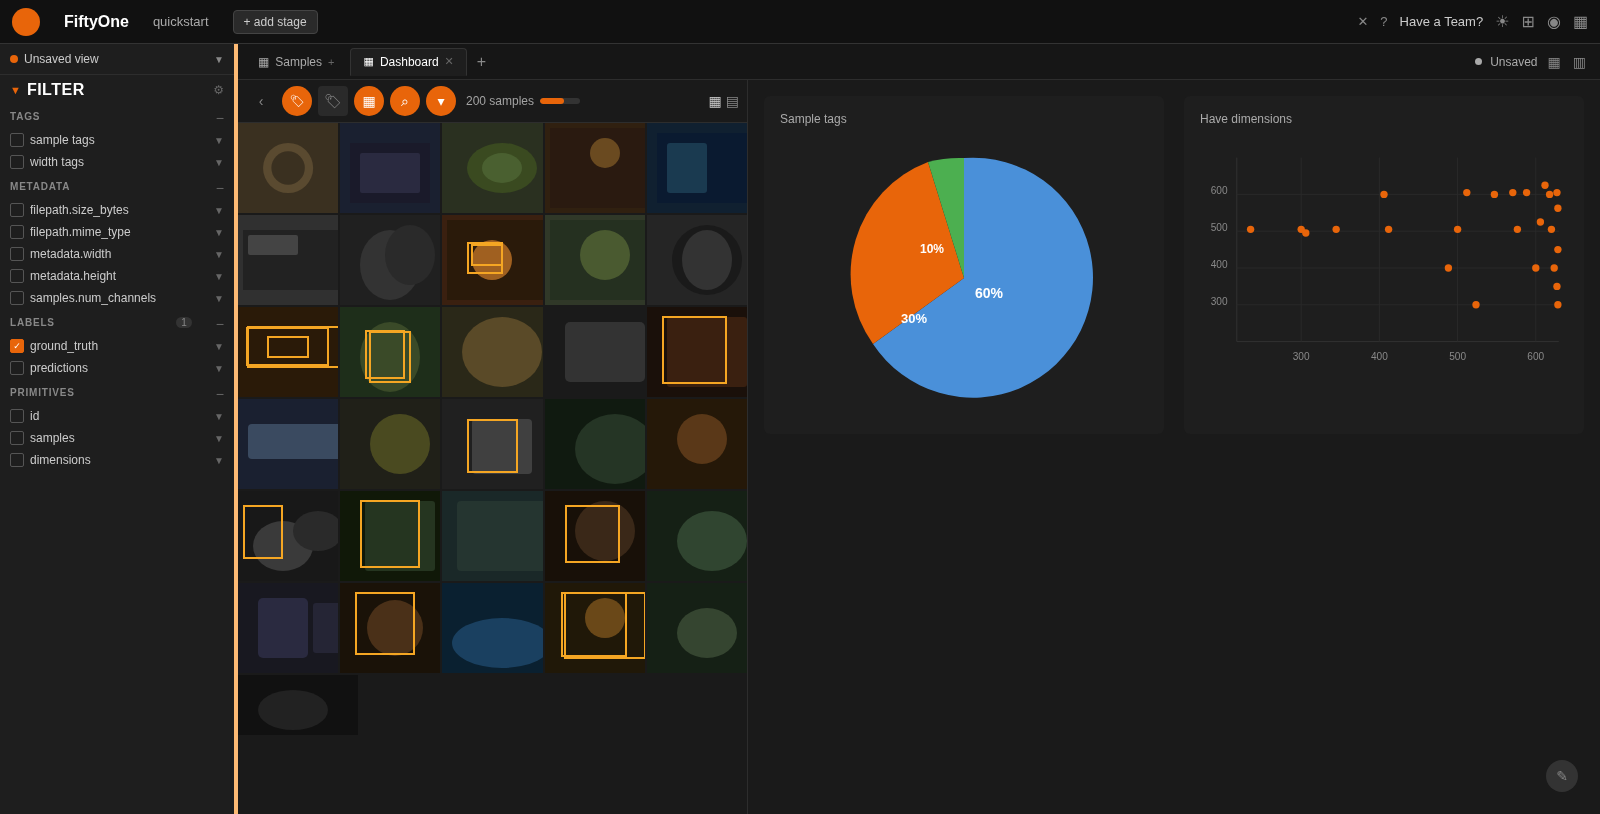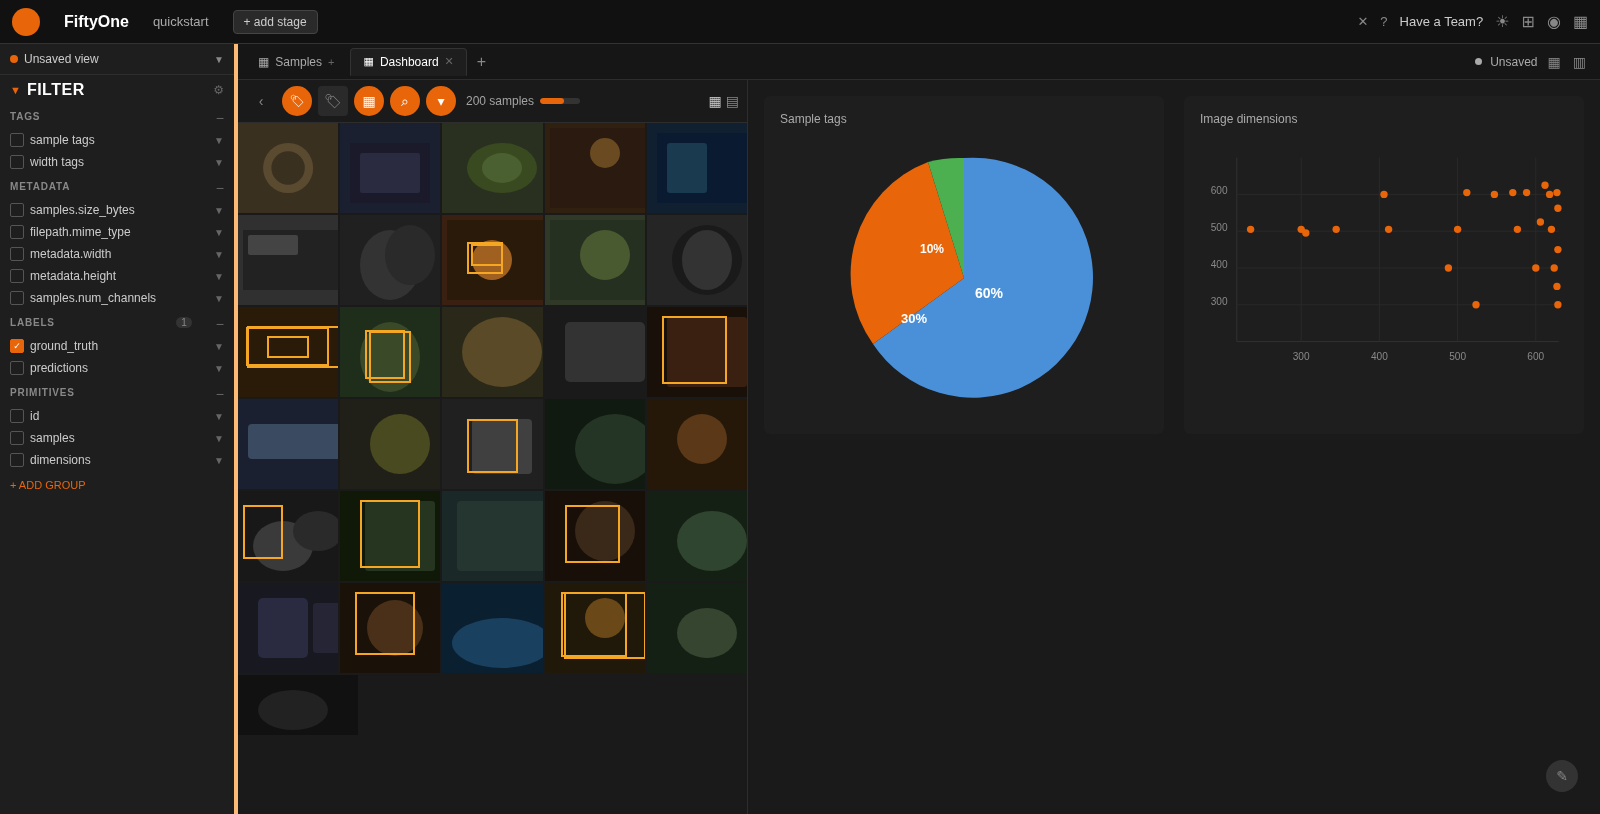--- a/index.html
+++ b/index.html
@@ -156,21 +156,21 @@
       <span class="item-label">width tags</span>
       <span class="item-arrow">▼</span>
     </div>
 
     <div class="section-header">
       <span class="section-title">METADATA</span>
       <span class="section-minus">−</span>
     </div>
     <div class="sidebar-item">
       <div class="cb"></div>
-      <span class="item-label">samples.size_bytes</span>
+      <span class="item-label">filepath.size_bytes</span>
       <span class="item-arrow">▼</span>
     </div>
     <div class="sidebar-item">
       <div class="cb"></div>
       <span class="item-label">filepath.mime_type</span>
       <span class="item-arrow">▼</span>
     </div>
     <div class="sidebar-item">
       <div class="cb"></div>
       <span class="item-label">metadata.width</span>
@@ -216,21 +216,20 @@
       <div class="cb"></div>
       <span class="item-label">samples</span>
       <span class="item-arrow">▼</span>
     </div>
     <div class="sidebar-item">
       <div class="cb"></div>
       <span class="item-label">dimensions</span>
       <span class="item-arrow">▼</span>
     </div>
 
-    <div class="add-group">+ ADD GROUP</div>
   </div>
 
   <div id="content">
 
     <div id="tabbar">
       <div class="tab">
         <span style="font-size:12px;">▦</span>
         <span>Samples</span>
         <span class="tab-close">+</span>
       </div>
@@ -515,21 +514,21 @@
                 <path d="M140,130 L104,14 A120,120 0 0,1 140,10 Z" fill="#4caf50"></path>
 
                 <text x="165" y="150" fill="white" font-size="14" font-weight="bold" text-anchor="middle">60%</text>
                 <text x="90" y="175" fill="white" font-size="13" font-weight="bold" text-anchor="middle">30%</text>
                 <text x="108" y="105" fill="white" font-size="12" font-weight="bold" text-anchor="middle">10%</text>
               </svg>
             </div>
           </div>
 
           <div class="dashboard-widget">
-            <div class="widget-title">Image dimensions</div>
+            <div class="widget-title">Have dimensions</div>
             <div style="position:relative; height:260px;">
               <svg width="100%" height="260" viewBox="0 0 400 260">
 
                 <line x1="40" y1="10" x2="40" y2="210" stroke="#333" stroke-width="1"></line>
                 <line x1="40" y1="210" x2="390" y2="210" stroke="#333" stroke-width="1"></line>
 
                 <text x="30" y="170" fill="#888" font-size="11" text-anchor="end">300</text>
                 <text x="30" y="130" fill="#888" font-size="11" text-anchor="end">400</text>
                 <text x="30" y="90" fill="#888" font-size="11" text-anchor="end">500</text>
                 <text x="30" y="50" fill="#888" font-size="11" text-anchor="end">600</text>

